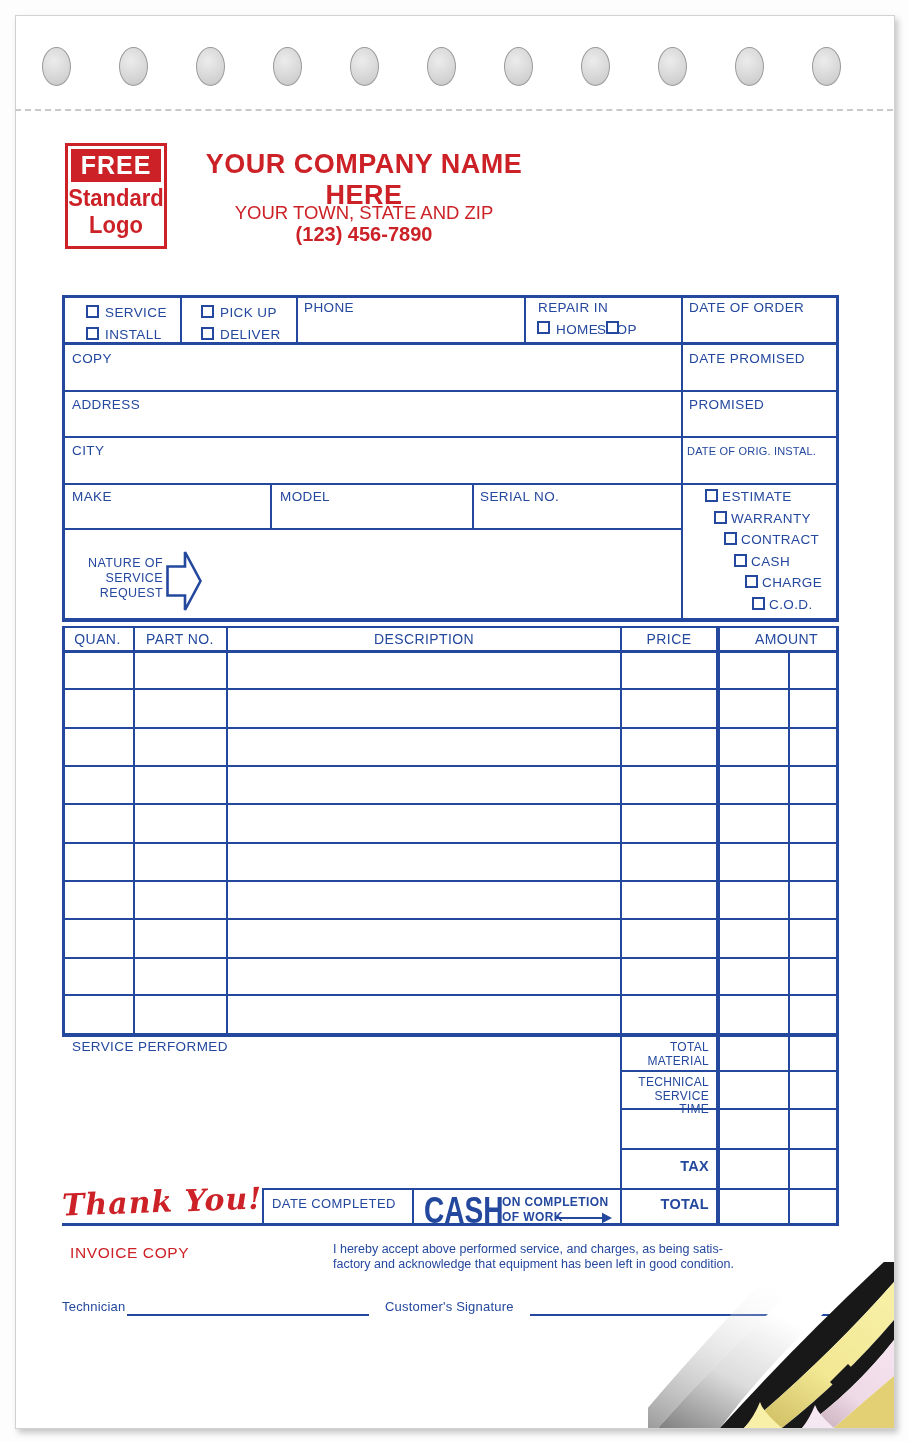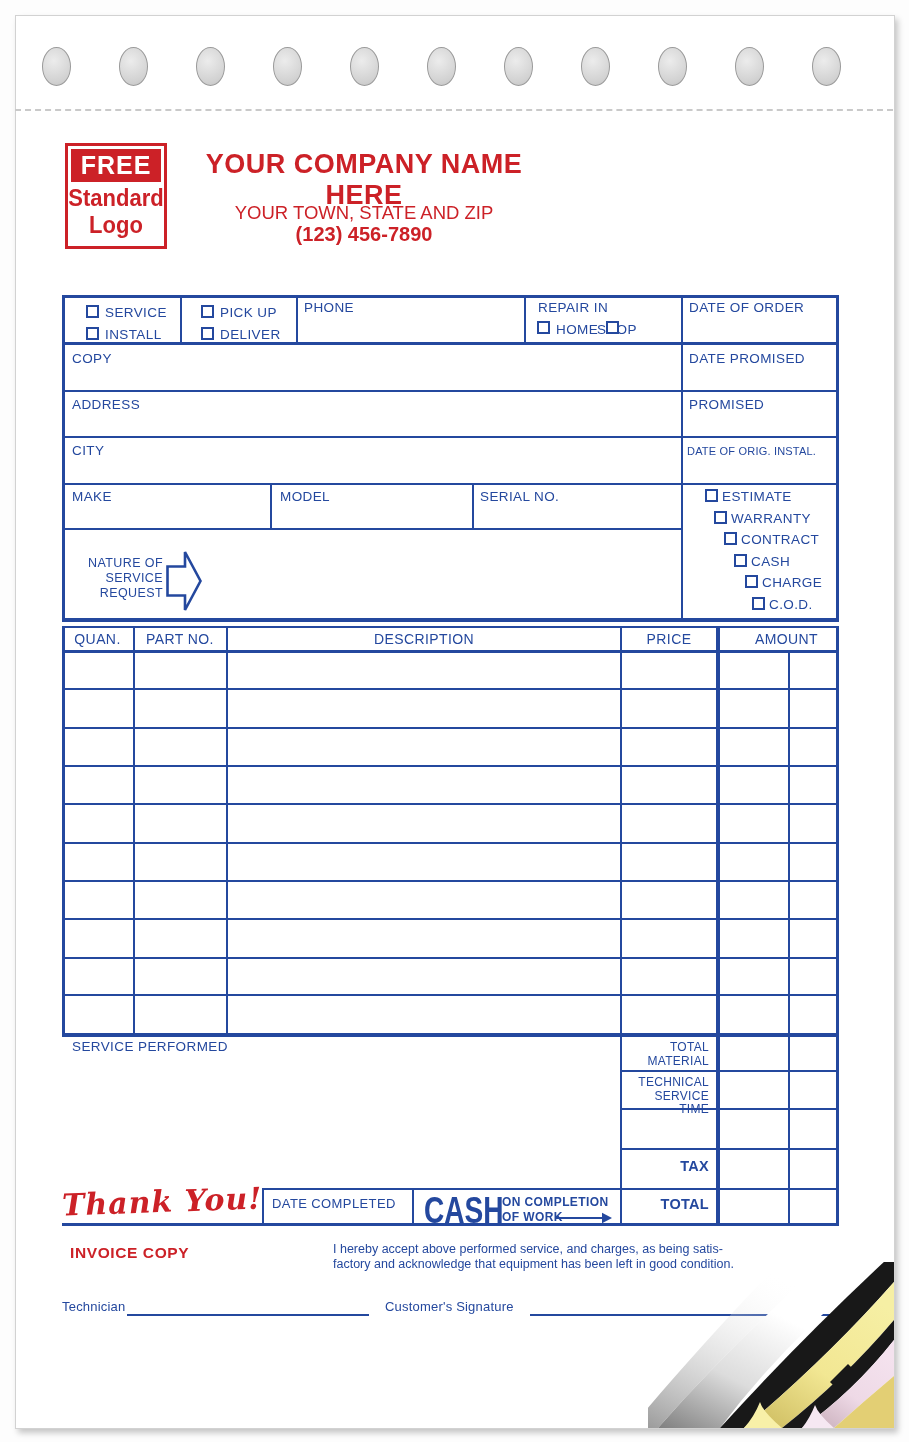--- a/index.html
+++ b/index.html
@@ -119,21 +119,21 @@
   <div class="thanks">Thank You!</div>
   <span class="lbl" style="left:272px;top:1197px;font-size:13px">DATE COMPLETED</span>
   <div class="field" style="left:266px;top:1210px;width:144px;height:13px"></div>
   <div class="cash-big">CASH</div>
   <span class="lbl b" style="left:502px;top:1196px;font-size:12px">ON COMPLETION</span>
   <span class="lbl b" style="left:502px;top:1211px;font-size:12px">OF WORK</span>
   <svg style="position:absolute;left:556px;top:1212px" width="56" height="12" viewBox="0 0 56 12">
     <line x1="0" y1="6" x2="46" y2="6" stroke="#24489e" stroke-width="2.2"></line>
     <path d="M46,0.8 L56,6 L46,11.2 Z" fill="#24489e"></path>
   </svg>
-  <div class="red" style="position:absolute;left:70px;top:1244px;font-size:15.5px;font-weight:bold;letter-spacing:.6px">INVOICE COPY</div>
+  <div class="red" style="position:absolute;left:70px;top:1244px;font-size:15.5px;font-weight:normal;letter-spacing:.6px">INVOICE COPY</div>
   <div class="acceptance">I hereby accept above performed service, and charges, as being satis-
 factory and acknowledge that equipment has been left in good condition.</div>
 
   <span class="lbl" style="left:62px;top:1300px;font-size:13px;letter-spacing:.2px">Technician</span>
   <div class="field" style="left:127px;top:1296px;width:242px;height:18px"></div>
   <span class="lbl" style="left:385px;top:1300px;font-size:13px;letter-spacing:.2px">Customer's Signature</span>
   <div class="field" style="left:530px;top:1296px;width:300px;height:18px"></div>
 
   <div class="field" style="left:300px;top:318px;width:220px;height:24px"></div>
   <div class="field" style="left:685px;top:316px;width:148px;height:24px"></div>

